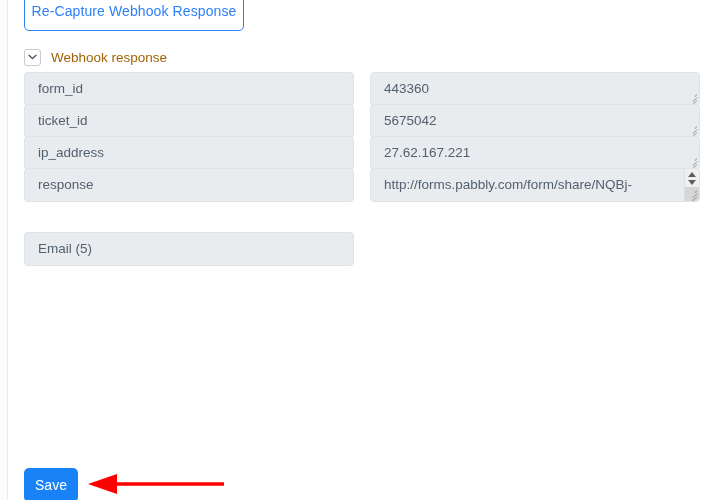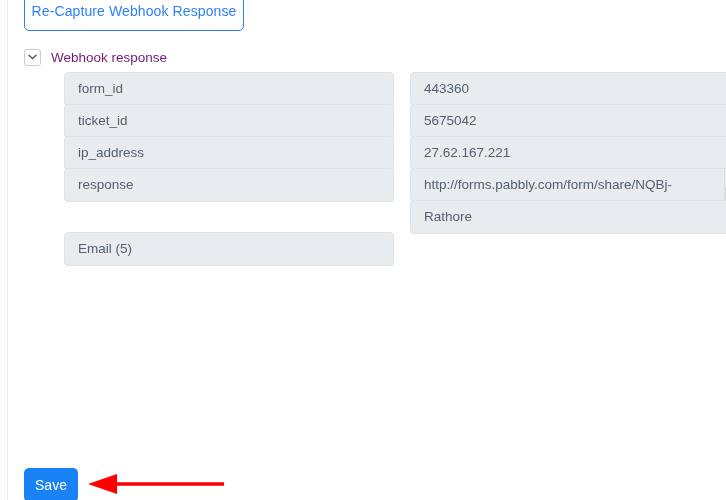--- a/index.html
+++ b/index.html
@@ -71,35 +71,34 @@
     background: #ffffff;
     display: flex;
     align-items: center;
     justify-content: center;
     cursor: pointer;
     box-sizing: border-box;
   }
   .chevron-box svg { display: block; }
   .section-title {
     font-size: 13.5px;
-    color: #701a75;
+    color: #a16207;
     white-space: nowrap;
   }
 
   
   .rows {
     position: absolute;
     left: 0;
     top: 72px;
     width: 726px;
   }
   .row {
     position: relative;
     height: 32px;
-    margin-left: 40px;
   }
   .field {
     position: absolute;
     top: 0;
     height: 34px;
     box-sizing: border-box;
     background: #e9ecef;
     border: 1px solid #dfe3e8;
     border-radius: 4px;
     font-family: "Liberation Sans", sans-serif;
@@ -259,25 +258,20 @@
               <span class="tri down"></span>
             </span>
             <span class="scroll-track"></span>
           </span><span class="grip">
             <i></i>
             <i></i>
             <i></i>
           </span></div>
       </div>
       <div class="row">
-        <div class="field field-val">Rathore<span class="grip">
-            <i></i>
-            <i></i>
-            <i></i>
-          </span></div>
       </div>
       <div class="row">
         <div class="field field-key">Email (5)</div>
       </div>
     </div>
 
   <button class="save-btn">Save</button>
 
   <div class="arrow-annotation">
     <svg width="136" height="24" viewBox="0 0 136 24" aria-hidden="true">

